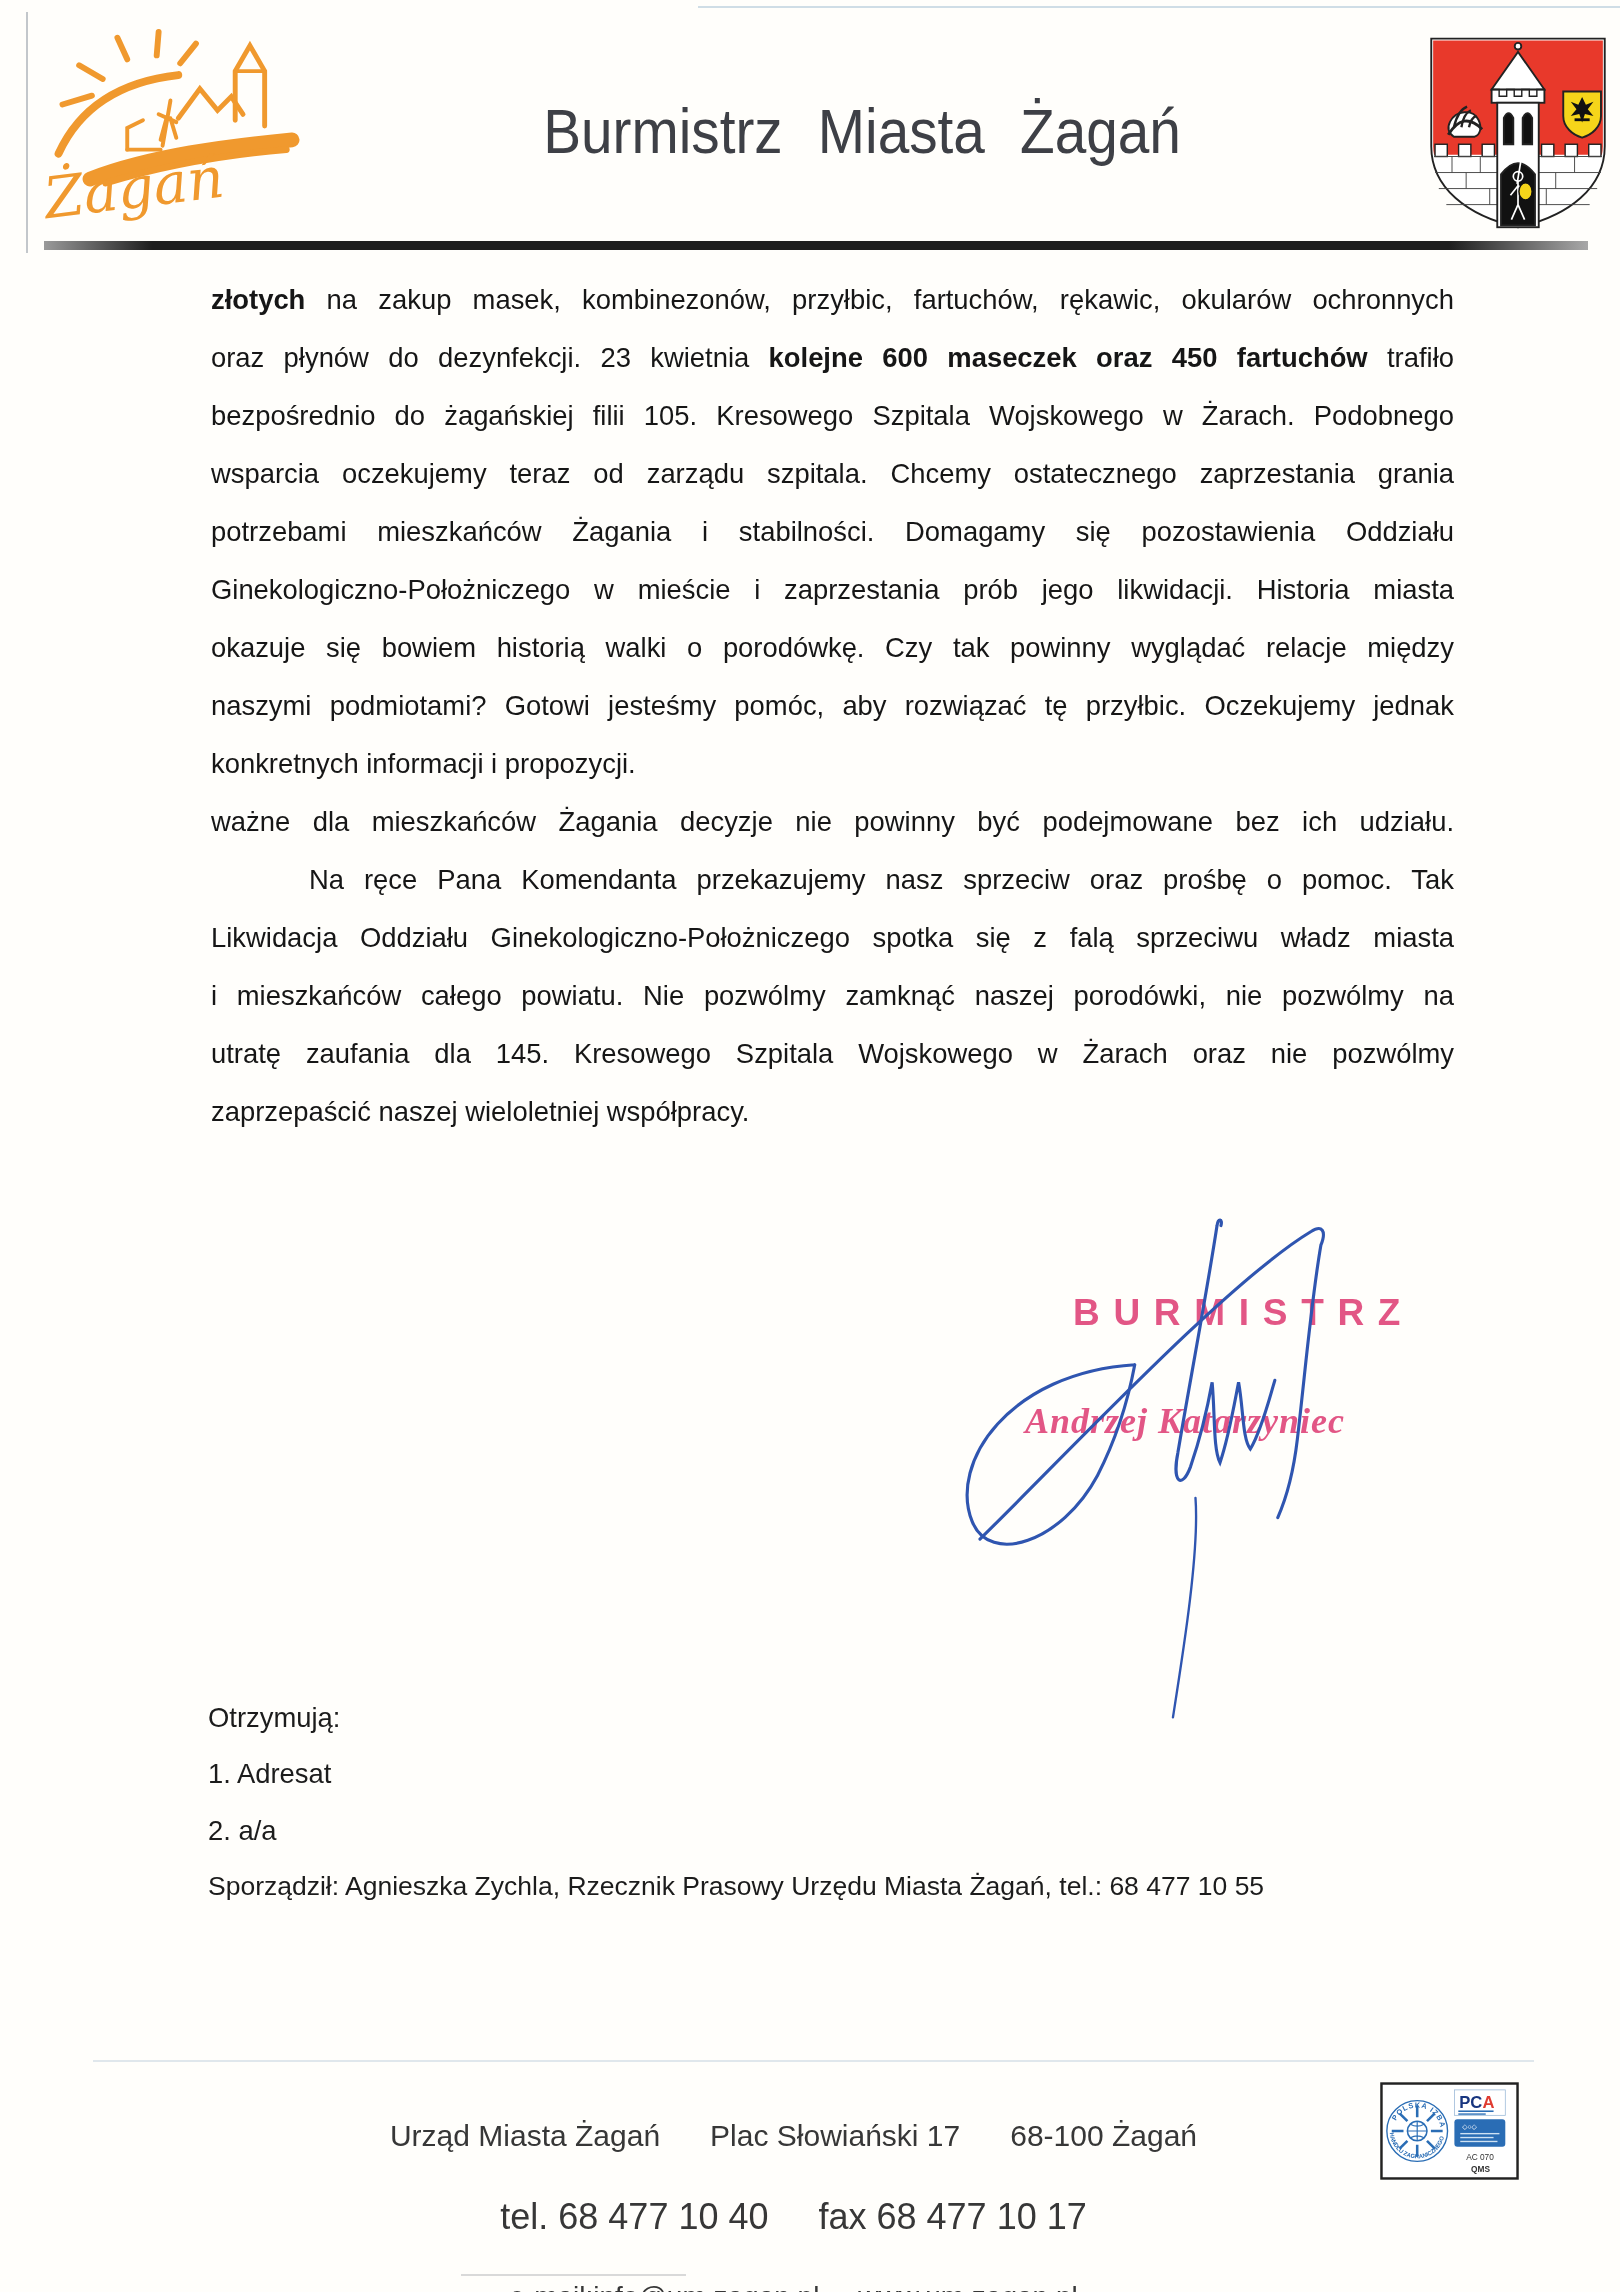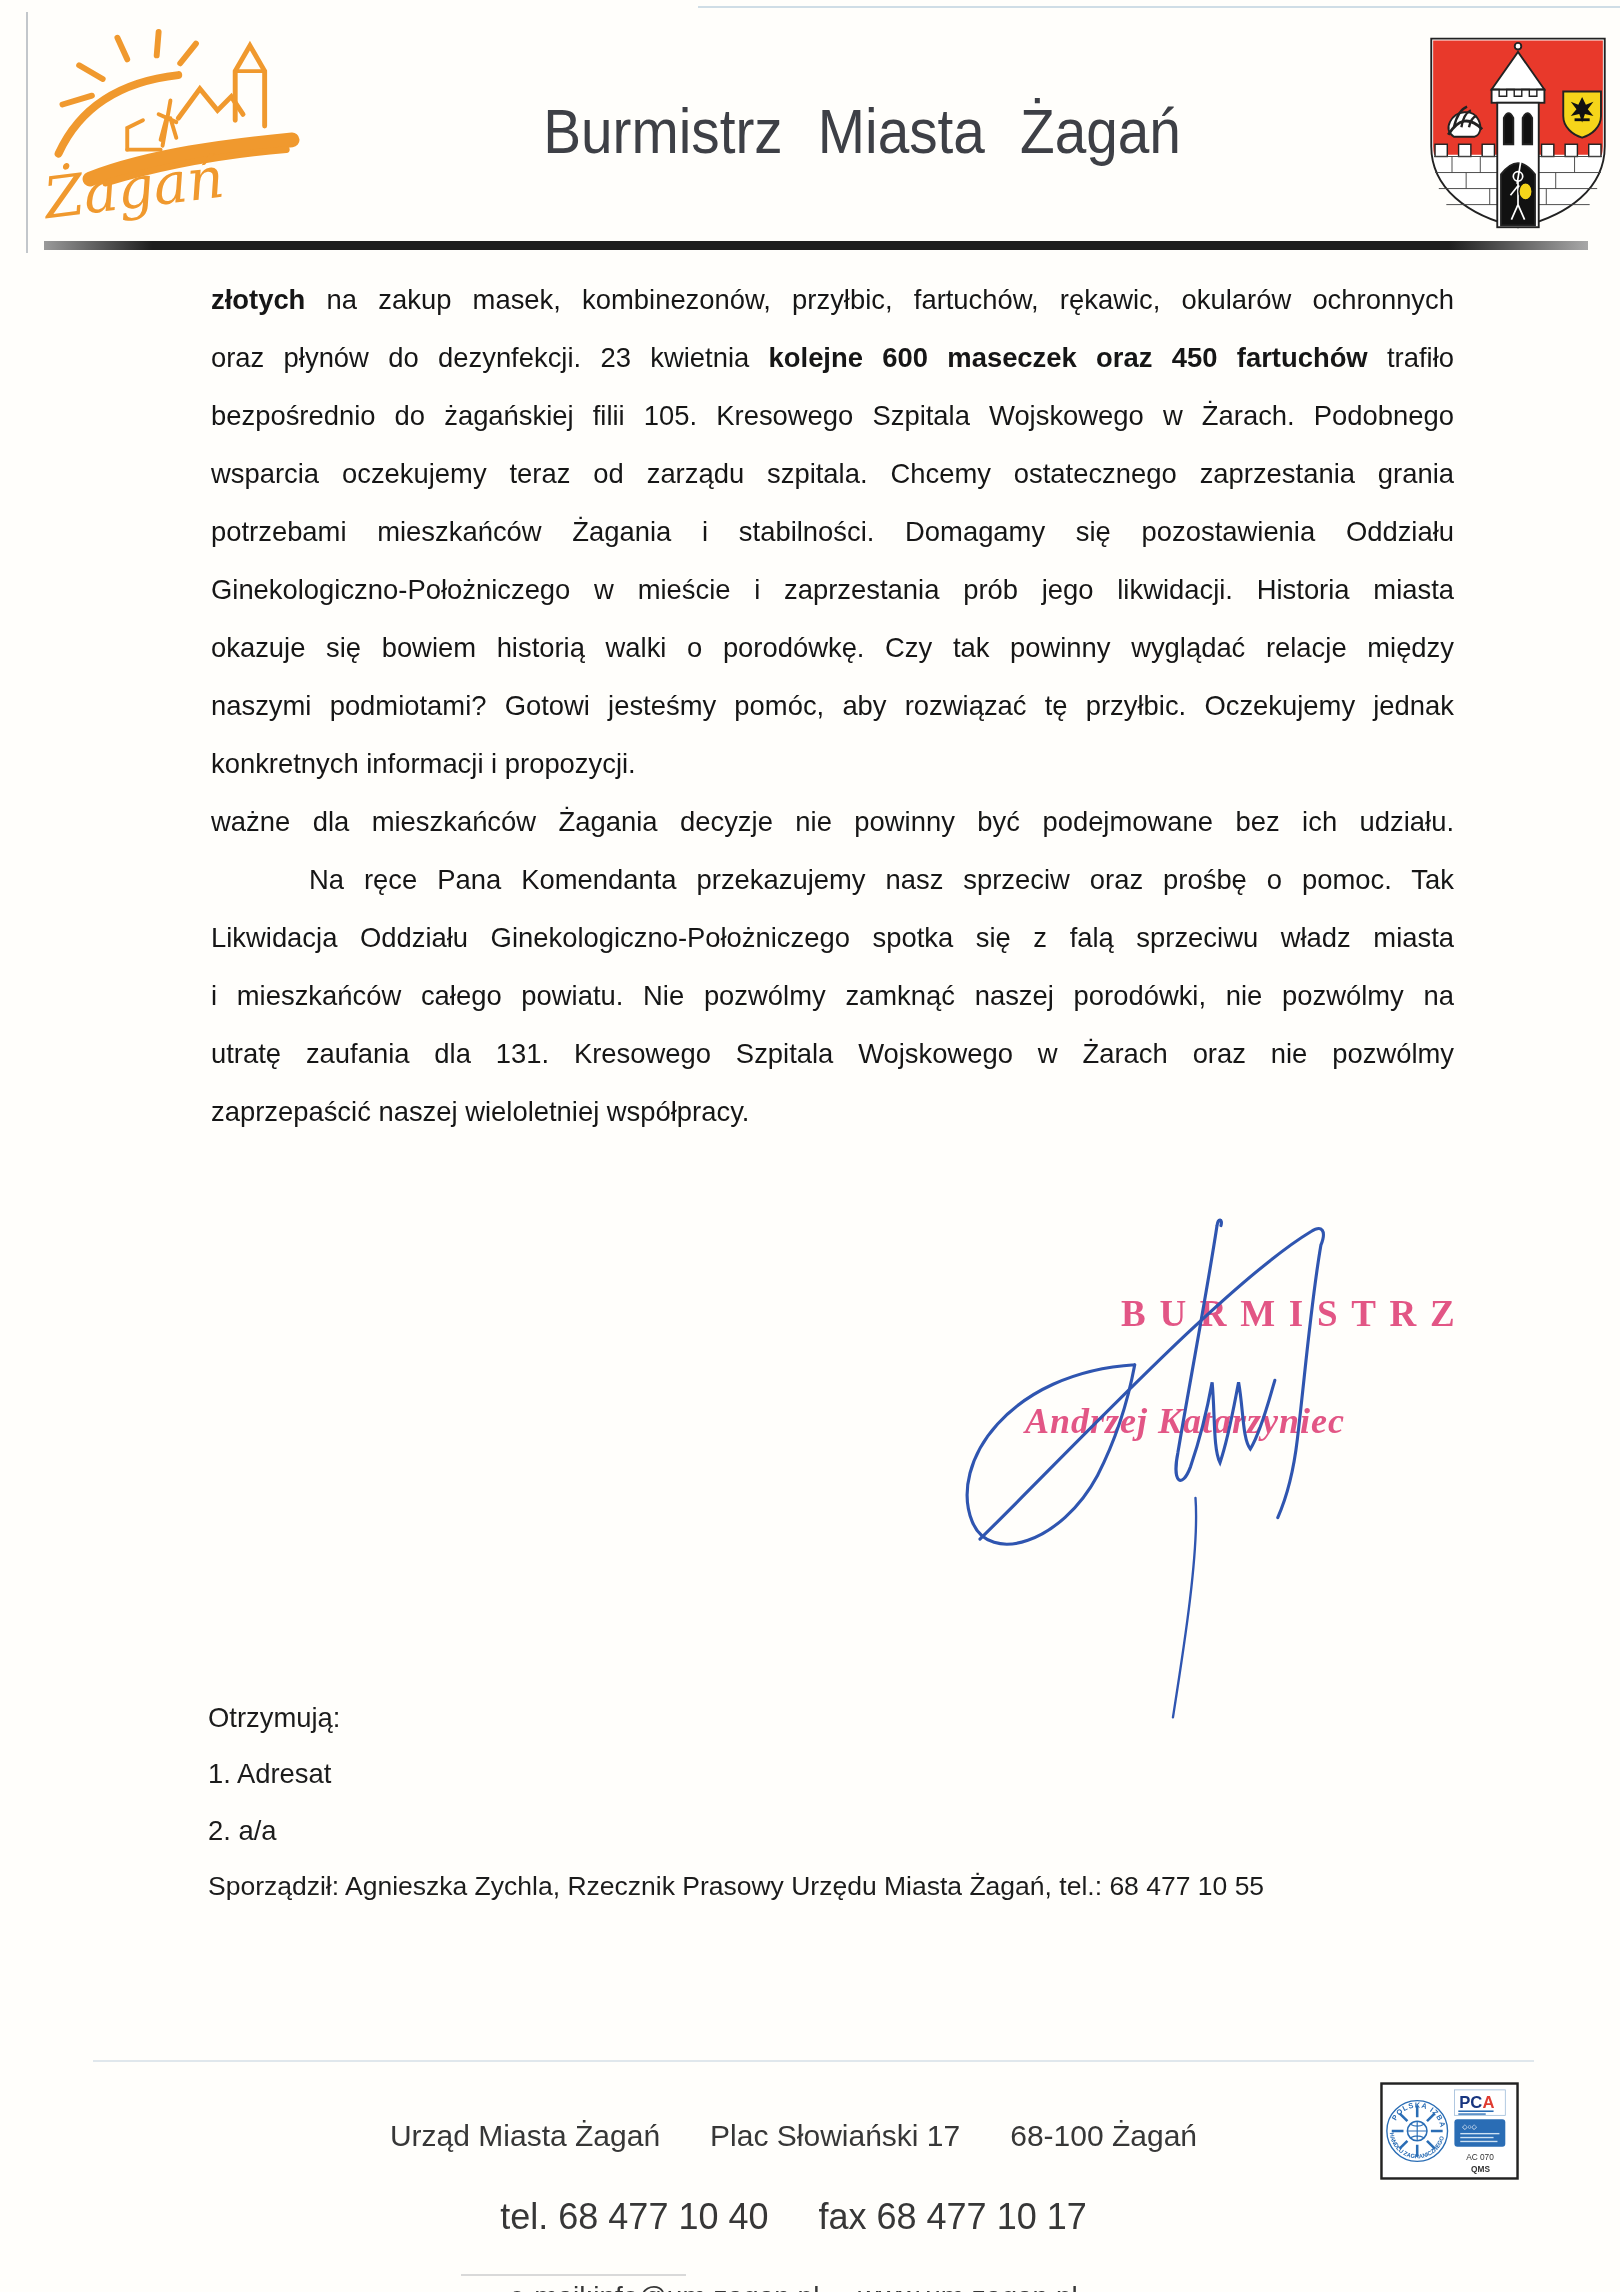--- a/index.html
+++ b/index.html
@@ -24,22 +24,22 @@
   
   .body-text{position:absolute;left:211px;top:271px;width:1243px;
       font-size:27.4px;line-height:58px;color:#161616;}
   .body-text .line{text-align:justify;text-align-last:justify;height:58px;overflow:visible;}
   .body-text .line.last{text-align-last:left;}
   .body-text .line.indent{text-indent:98px;}
   .body-text .b{font-weight:bold;}
 
   
   .stamp-title{position:absolute;left:1073px;top:1292px;width:323px;
-      font-family:Liberation Serif, serif;font-size:37px;font-weight:700;
-      letter-spacing:13.7px;color:#e0487c;opacity:.92;margin-left:48px;}
+      font-family:Liberation Sans, sans-serif;font-size:37px;font-weight:700;
+      letter-spacing:13.7px;color:#e0487c;opacity:.92;}
   .stamp-name{position:absolute;left:1025px;top:1400px;width:333px;
       font-family:"Liberation Serif",serif;font-style:italic;font-size:36px;
       font-weight:700;letter-spacing:1px;color:#e0487c;opacity:.92;}
   .sig-svg{position:absolute;left:921px;top:1206px;width:451px;height:529px;}
 
   
   .distribution{position:absolute;left:208px;top:1704px;font-size:27.4px;color:#1c1c1c;}
   .distribution .row{line-height:27.4px;margin-bottom:29px;}
   .distribution .prepared{font-size:26.5px;}
 
@@ -151,21 +151,21 @@
     <div class="line"><span>wsparcia oczekujemy teraz od zarządu szpitala. Chcemy ostatecznego zaprzestania grania</span></div>
     <div class="line"><span>potrzebami mieszkańców Żagania i stabilności. Domagamy się pozostawienia Oddziału</span></div>
     <div class="line"><span>Ginekologiczno-Położniczego w mieście i zaprzestania prób jego likwidacji. Historia miasta</span></div>
     <div class="line"><span>okazuje się bowiem historią walki o porodówkę. Czy tak powinny wyglądać relacje między</span></div>
     <div class="line"><span>naszymi podmiotami? Gotowi jesteśmy pomóc, aby rozwiązać tę przyłbic. Oczekujemy jednak</span></div>
     <div class="line last"><span>konkretnych informacji i propozycji.</span></div>
     <div class="line"><span>ważne dla mieszkańców Żagania decyzje nie powinny być podejmowane bez ich udziału.</span></div>
     <div class="line indent"><span>Na ręce Pana Komendanta przekazujemy nasz sprzeciw oraz prośbę o pomoc. Tak</span></div>
     <div class="line"><span>Likwidacja Oddziału Ginekologiczno-Położniczego spotka się z falą sprzeciwu władz miasta</span></div>
     <div class="line"><span>i mieszkańców całego powiatu. Nie pozwólmy zamknąć naszej porodówki, nie pozwólmy na</span></div>
-    <div class="line"><span>utratę zaufania dla 131. Kresowego Szpitala Wojskowego w Żarach oraz nie pozwólmy</span></div>
+    <div class="line"><span>utratę zaufania dla 145. Kresowego Szpitala Wojskowego w Żarach oraz nie pozwólmy</span></div>
     <div class="line last"><span>zaprzepaścić naszej wieloletniej współpracy.</span></div>
   </div>
 
 <div class="stamp-title">BURMISTRZ</div>
 <div class="stamp-name">Andrzej Katarzyniec</div>
 <svg class="sig-svg" viewBox="0 0 460 540">
   <g fill="none" stroke-width="3.2" stroke-linecap="round">
     <path d="M218 162 C 90 170 28 262 52 322 C 70 367 143 344 180 275 C 202 232 212 194 218 162" stroke="#2f55b0"></path>
     <path d="M60 340 C 150 252 312 78 398 26 C 409 19 414 25 408 40 C 398 98 392 170 384 238 C 380 272 372 300 364 318" stroke="#2f55b0"></path>
     <path d="M306 20 C 308 13 303 12 302 20 C 292 86 272 192 262 252 C 256 282 266 290 275 266 C 286 234 293 202 297 180 C 300 212 298 248 305 262 C 314 236 320 200 324 180 C 329 208 328 238 336 248 C 347 230 355 198 361 178" stroke="#2f55b0"></path>

